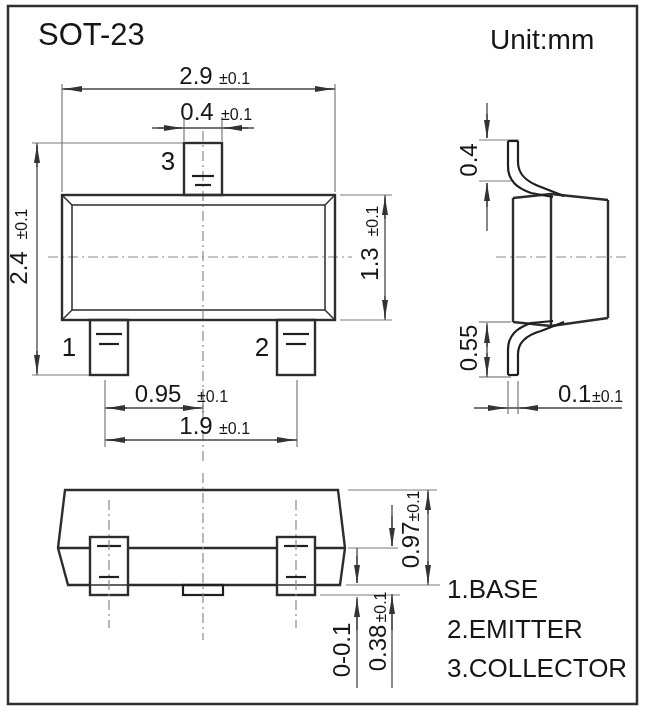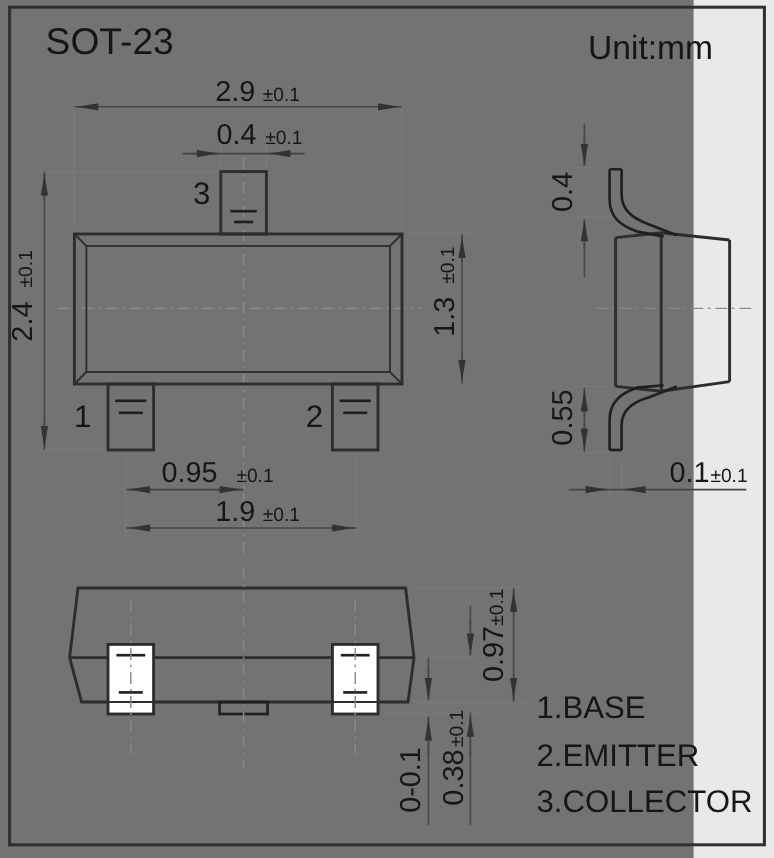--- a/index.html
+++ b/index.html
@@ -1,17 +1,17 @@
 <!DOCTYPE html>
 <html><head>
 <meta charset="utf-8">
 <style>
   html,body{margin:0;padding:0;background:#e9e9e9;}
   .canvas{
-    position:relative;width:578px;height:715px;background:#737373;
+    position:relative;width:645px;height:715px;background:#ffffff;
     font-family:"Liberation Sans", sans-serif;
   }
   svg{display:block}
   svg text{fill:#161616;font-family:"Liberation Sans", sans-serif;}
   .t-title{font-size:31px;}
   .t-unit{font-size:28px;}
   .t-dim{font-size:24px;}
   .t-tol{font-size:16px;}
   .t-pin{font-size:26px;}
   .t-legend{font-size:26px;}

